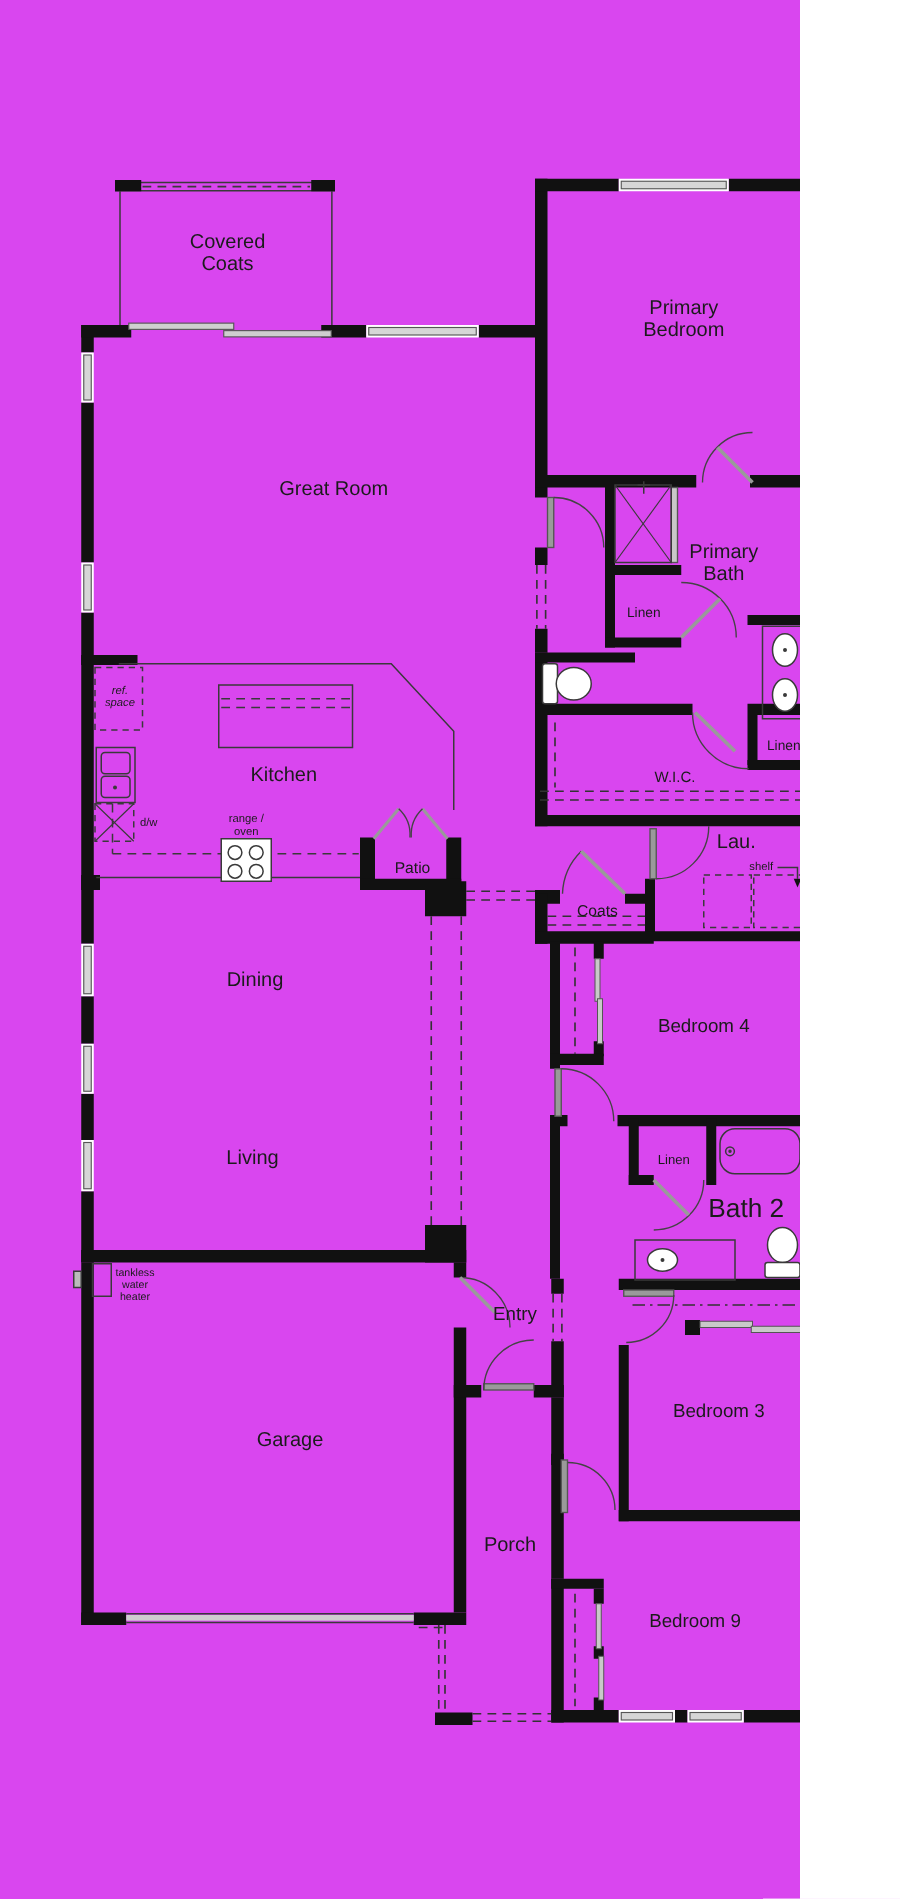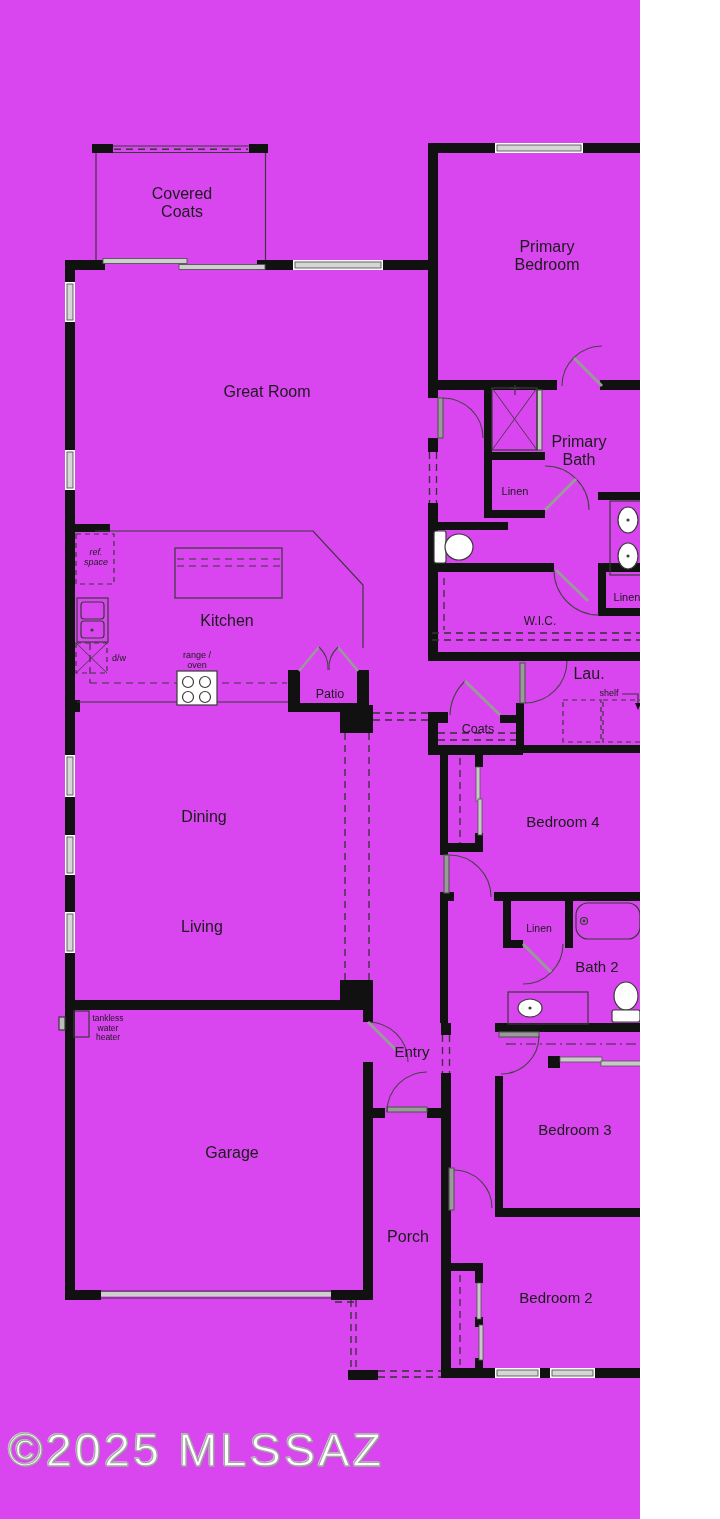--- a/index.html
+++ b/index.html
@@ -391,40 +391,40 @@
   </div>
   <div class="lbl lbl-lg" style="left:589px;top:674px;">
     <span>Lau.</span>
   </div>
   <div class="lbl lbl-xs" style="left:609px;top:693px;">
     <span>shelf</span>
   </div>
   <div class="lbl lbl-md" style="left:478px;top:729px;">
     <span>Coats</span>
   </div>
-  <div class="lbl lbl-lg" style="left:204px;top:785px;margin-top:32px;">
+  <div class="lbl lbl-lg" style="left:204px;top:785px;">
     <span>Dining</span>
   </div>
   <div class="lbl lbl-lg" style="left:202px;top:927px;">
     <span>Living</span>
   </div>
   <div class="lbl lbl-lg" style="left:563px;top:822px;font-size:15px;">
     <span>Bedroom 4</span>
   </div>
   <div class="lbl lbl-sm" style="left:539px;top:929px;font-size:10.5px;">
     <span>Linen</span>
   </div>
-  <div class="lbl lbl-lg" style="left:597px;top:967px;font-size:15px;">
+  <div class="lbl lbl-lg" style="left:597px;top:967px;font-size:21px;">
     <span>Bath 2</span>
   </div>
   <div class="lbl lbl-lg" style="left:575px;top:1130px;font-size:15px;">
     <span>Bedroom 3</span>
   </div>
   <div class="lbl lbl-lg" style="left:556px;top:1298px;font-size:15px;">
-    <span>Bedroom 2</span>
+    <span>Bedroom 9</span>
   </div>
   <div class="lbl lbl-lg" style="left:232px;top:1153px;">
     <span>Garage</span>
   </div>
   <div class="lbl lbl-lg" style="left:412px;top:1052px;font-size:15px;">
     <span>Entry</span>
   </div>
   <div class="lbl lbl-lg" style="left:408px;top:1237px;">
     <span>Porch</span>
   </div>
@@ -439,14 +439,13 @@
   <div class="lbl lbl-xs" style="left:197px;top:660px;">
     <span>range /</span>
       <span>oven</span>
   </div>
   <div class="lbl lbl-xs" style="left:108px;top:1028px;font-size:8.5px;">
     <span>tankless</span>
       <span>water</span>
       <span>heater</span>
   </div>
 
-  <div id="watermark">©2025 MLSSAZ</div>
 </div>
 
 </body></html>

